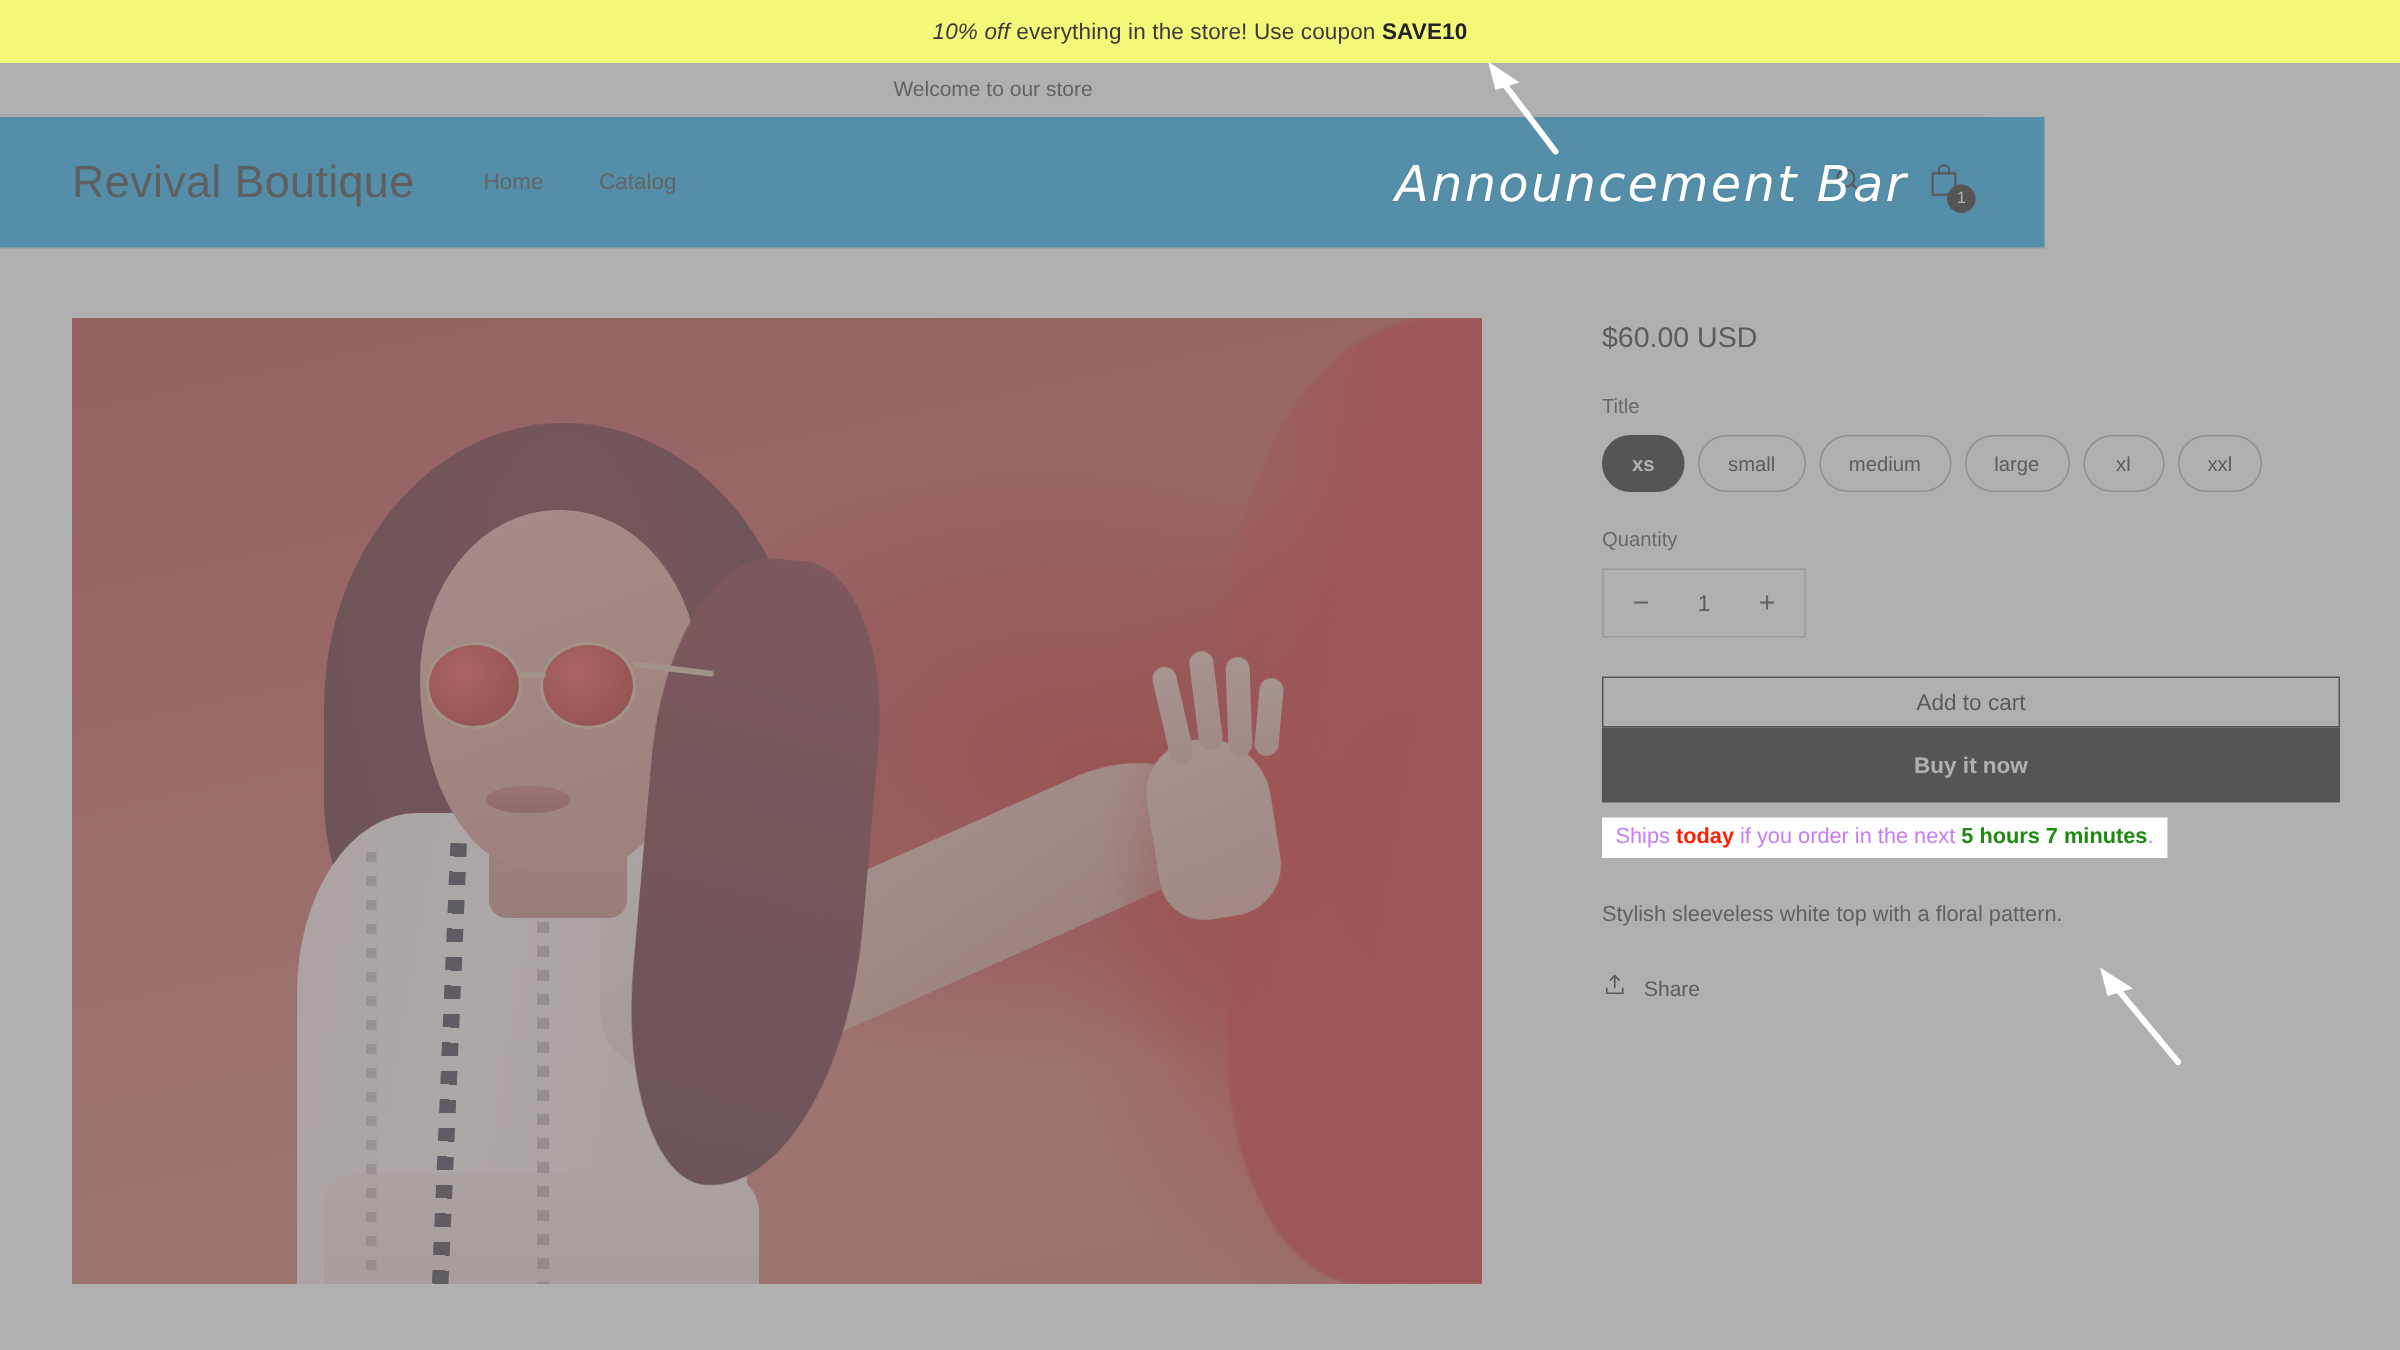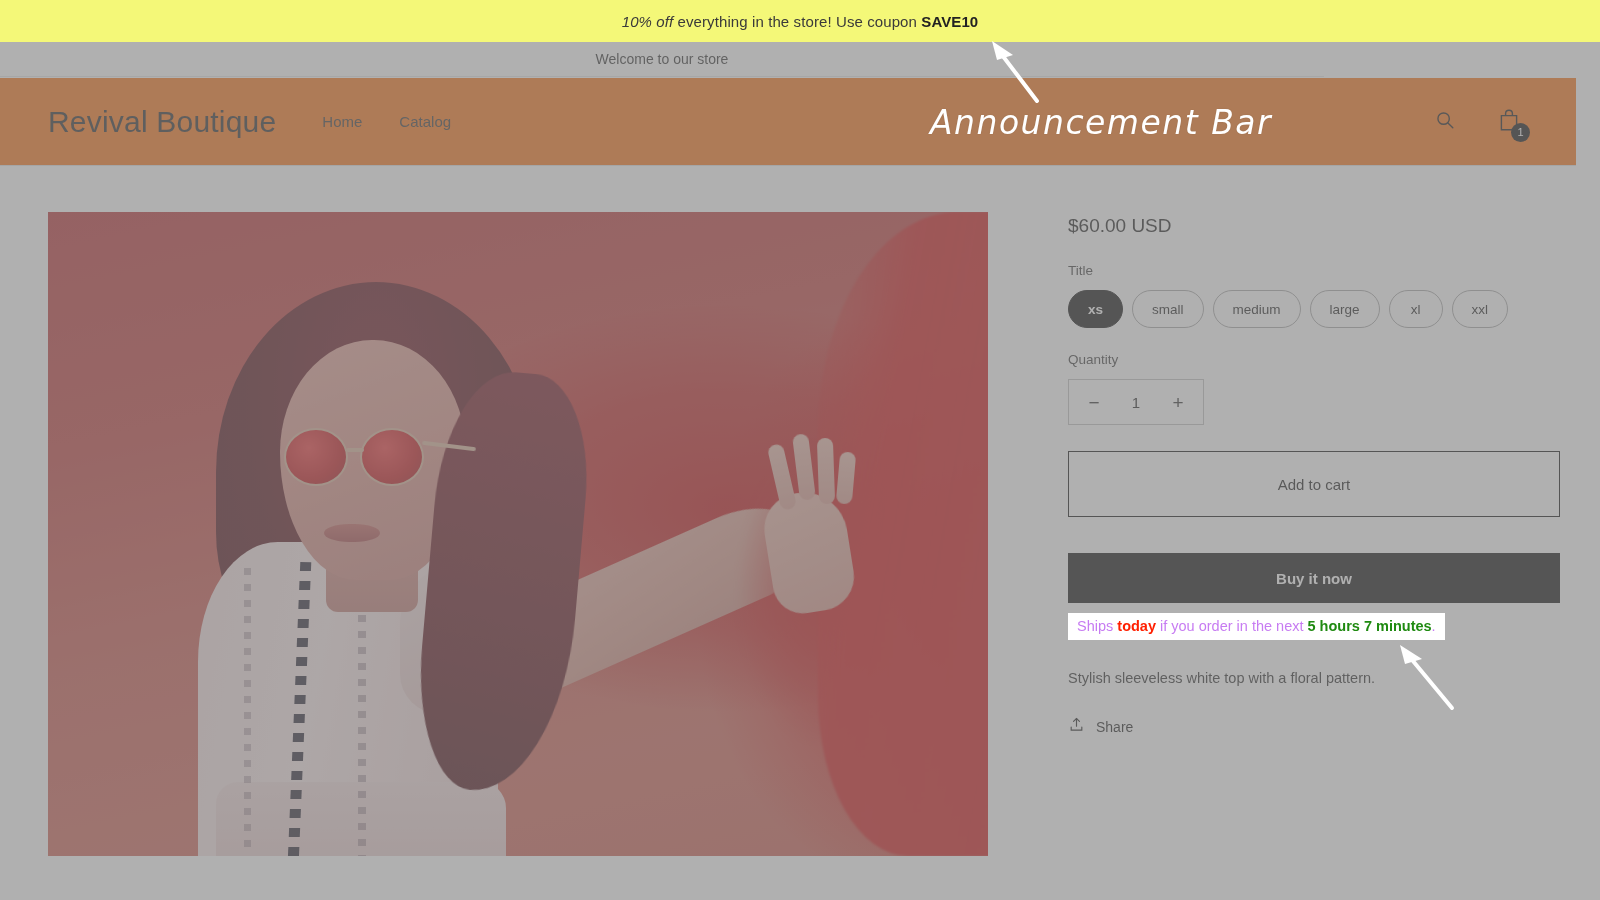--- a/index.html
+++ b/index.html
@@ -39,22 +39,22 @@
     width: 1324px; height: 35px;
     background: #ffffff;
     display: flex; align-items: center; justify-content: center;
     border-bottom: 1px solid #e6e6e6;
   }
   #welcome-strip .welcome-text { font-size: 14px; color: #333; }
 
   
   #site-header {
     position: absolute; left: 0; top: 78px;
-    width: 1576px; height: 88px;
-    background: #f97316;
+    width: 1363px; height: 88px;
+    background: #0ea5e9;
     border-bottom: 1px solid #e2e2e2;
     display: flex; align-items: center;
     padding: 0 48px;
   }
   #brand-logo {
     font-size: 30px; font-weight: 400; color: #2b2b2b;
     letter-spacing: .2px; margin-right: 46px; white-space: nowrap;
   }
   #main-nav { display: flex; align-items: center; gap: 37px; }
   #main-nav a {
@@ -247,29 +247,29 @@
     display: flex; align-items: center; justify-content: space-between;
     padding: 0 14px; background: transparent;
   }
   #quantity-stepper button {
     background: none; border: none; font-size: 19px; color: #333;
     cursor: pointer; width: 22px; line-height: 1; font-family: inherit;
   }
   #quantity-value { font-size: 15px; color: #222; }
 
   #add-to-cart-button {
-    width: 492px; height: 66px; margin-bottom: 10px;
+    width: 492px; height: 34px; 
     border: 1px solid #121212; background: transparent;
     color: #1b1b1b; font-size: 15px; font-family: inherit; cursor: pointer;
   }
   #buy-it-now-button {
     width: 492px; height: 50px;
     border: none; background: #121212;
     color: #ffffff; font-size: 15px; font-weight: 700;
-    font-family: inherit; cursor: pointer; margin-top: 26px;
+    font-family: inherit; cursor: pointer;
   }
 
   #shipping-countdown {
     margin-top: 10px;
     display: inline-block;
     background: #ffffff;
     padding: 5px 9px 6px 9px;
     font-size: 14.5px;
     position: relative; z-index: 30;
   }

